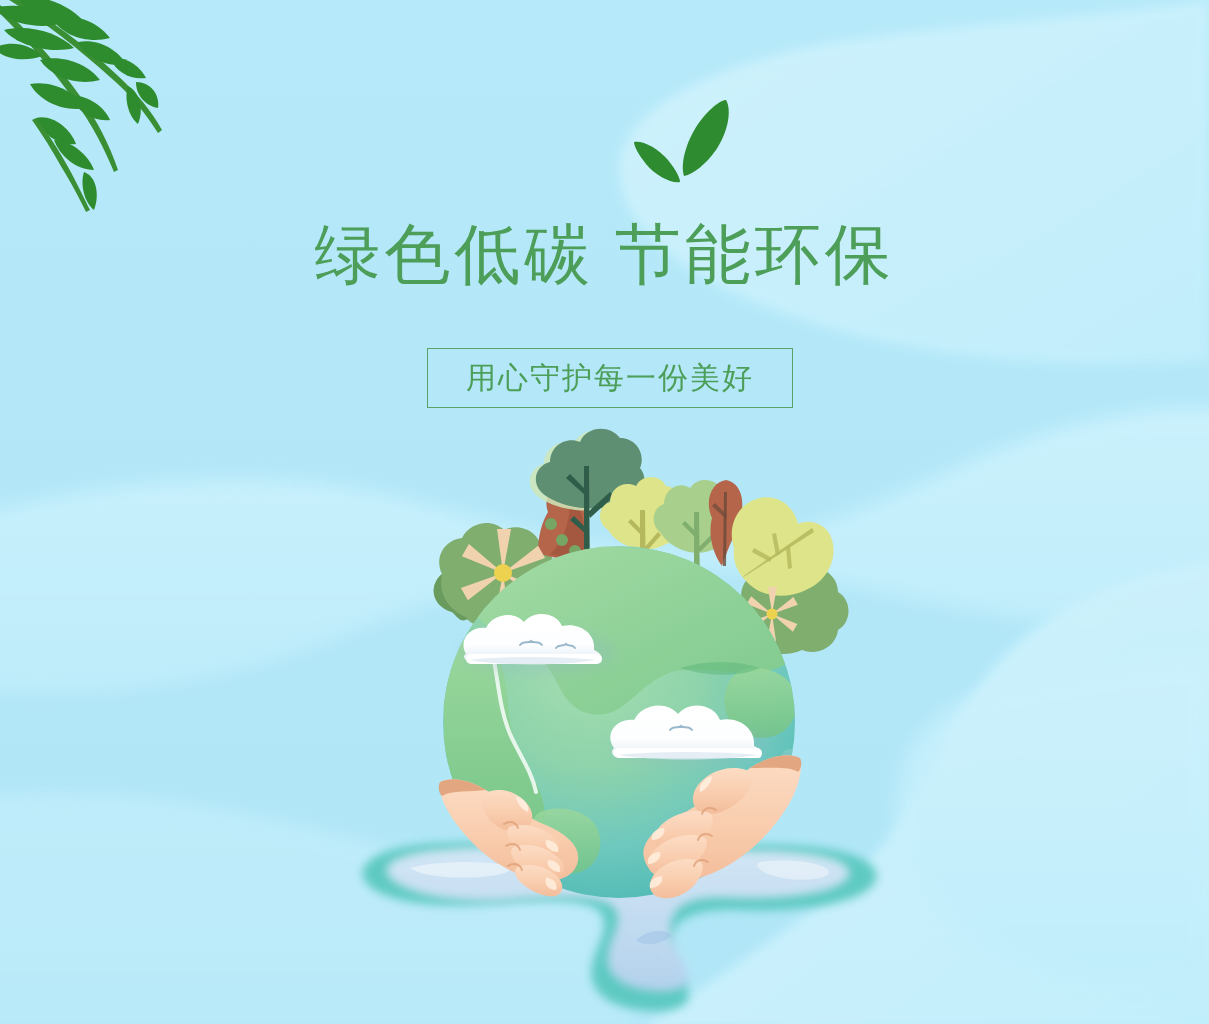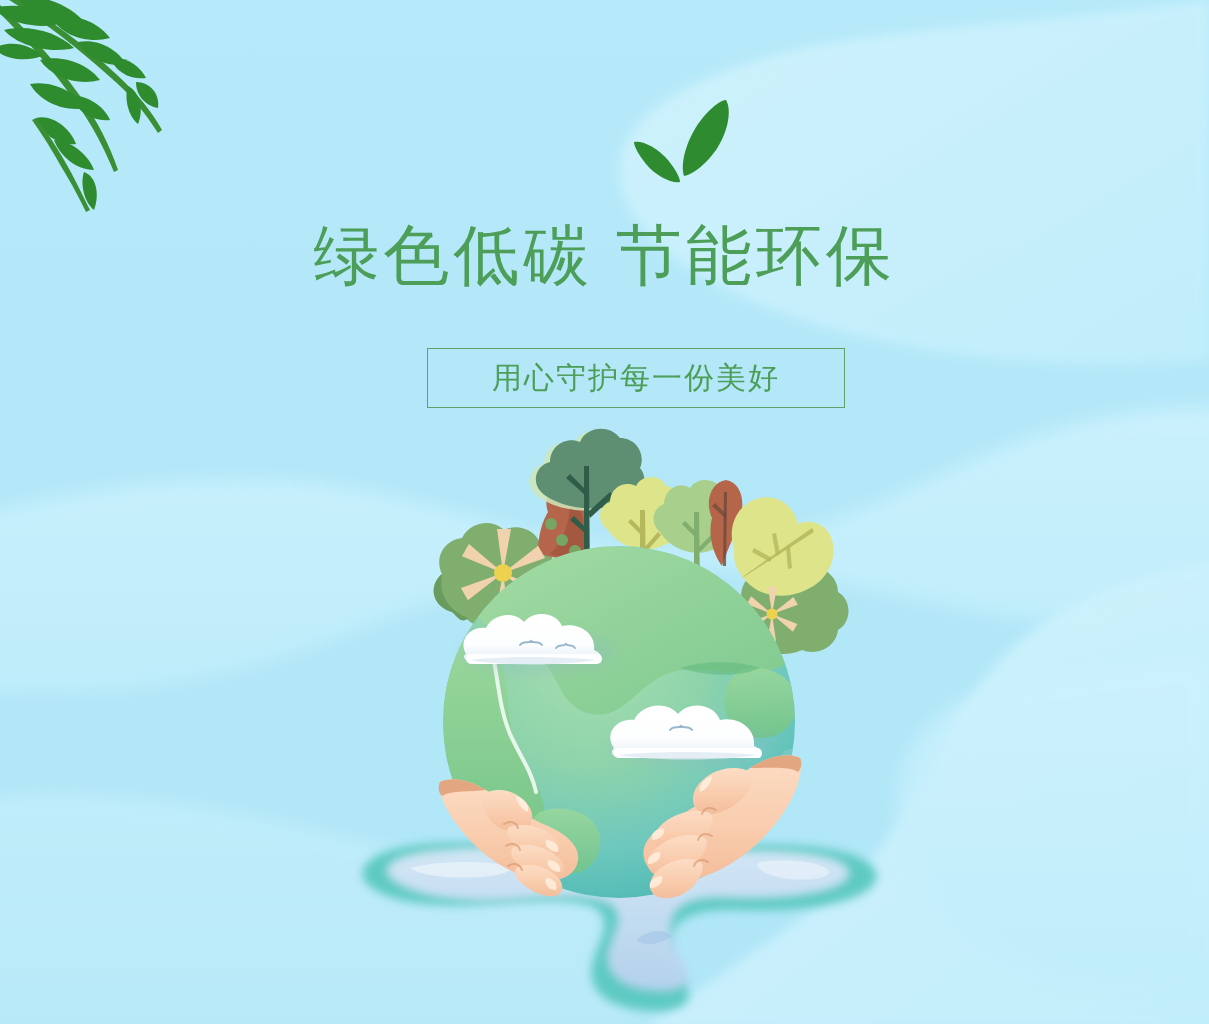--- a/index.html
+++ b/index.html
@@ -6,21 +6,21 @@
     margin: 0;
     padding: 0;
     background: #b4e8f8;
   }
   #poster {
     position: relative;
     width: 1209px;
     height: 1024px;
     overflow: hidden;
     background: #404040;
-    font-family: Liberation Sans, sans-serif;
+    font-family: Liberation Serif, serif;
   }
   #bg-svg, #art-svg, #leaves-svg, #sprig-svg {
     position: absolute;
     top: 0; left: 0;
     width: 1209px;
     height: 1024px;
     display: block;
   }
   .title-block {
     position: absolute;
@@ -39,21 +39,21 @@
     line-height: 1;
     letter-spacing: 4px;
     color: #4c9e58;
     font-weight: 400;
     white-space: pre;
   }
   #subtitle-box {
     position: absolute;
     top: 348px;
     left: 427px;
-    width: 418px;
+    width: 366px;
     height: 60px;
     box-sizing: border-box;
     border: 1.5px solid #5ba268;
     display: flex;
     align-items: center;
     justify-content: center;
   }
   #subtitle-text {
     font-size: 30px;
     letter-spacing: 2px;

